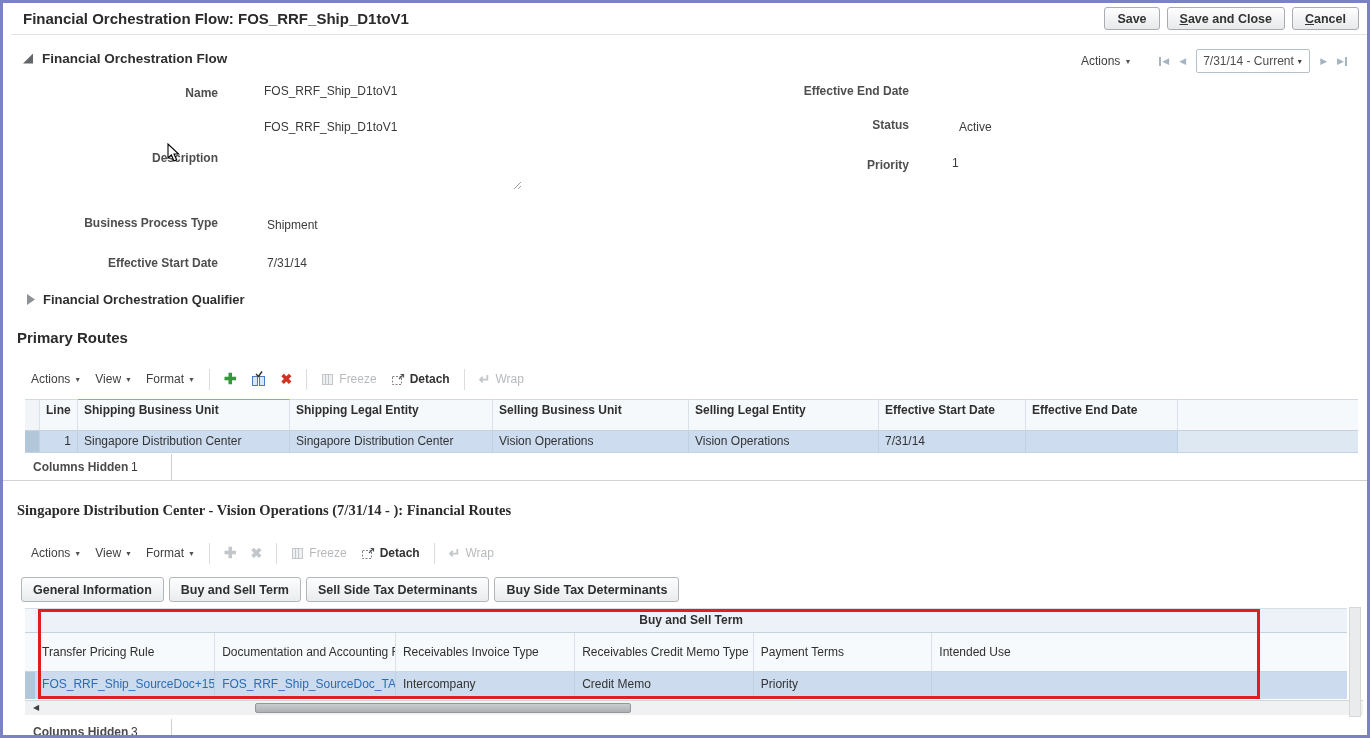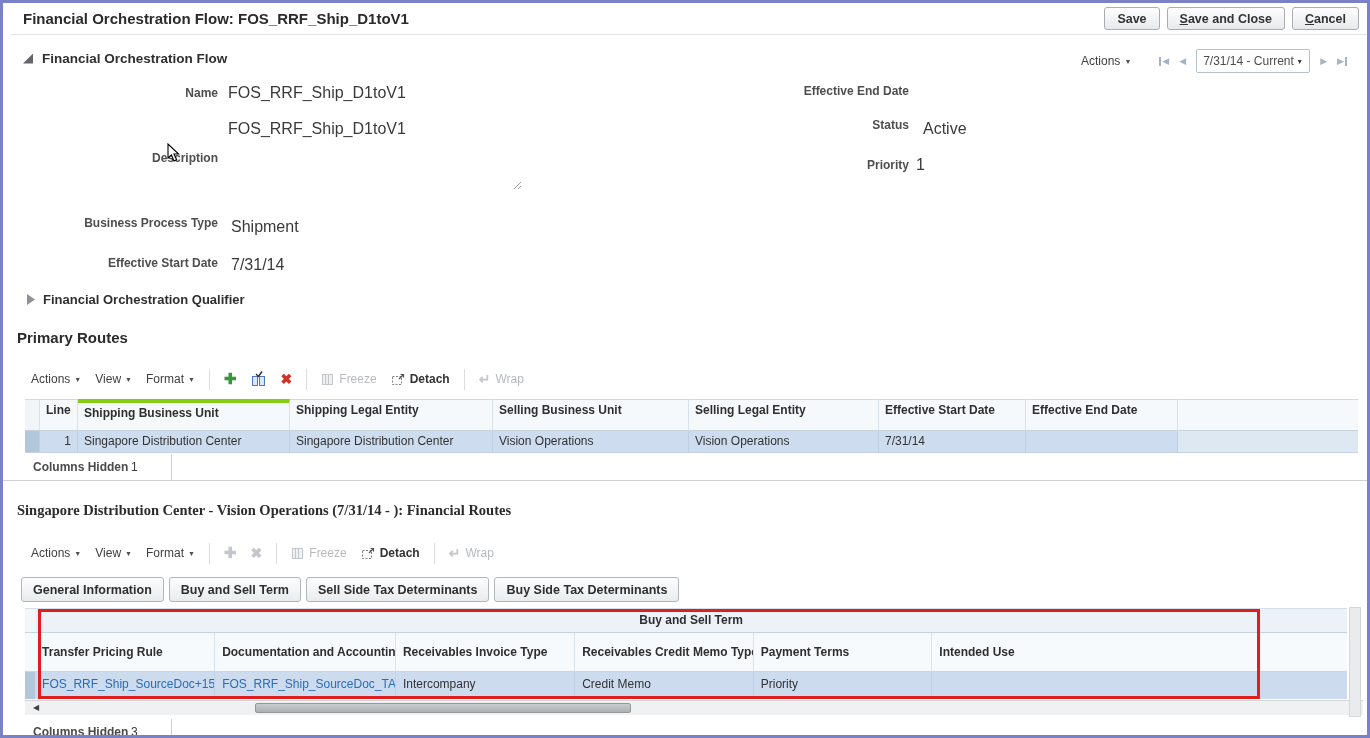--- a/index.html
+++ b/index.html
@@ -26,21 +26,21 @@
   
   .disc-exp { display:inline-block; width:10px; height:10px; background:#63666a;
               clip-path:polygon(100% 0, 100% 100%, 0 100%); }
   .disc-col { display:inline-block; width:8px; height:11px; background:#8e9296;
               clip-path:polygon(0 0, 100% 50%, 0 100%); }
   .sec-title { font-size:13.5px; font-weight:bold; color:#2f2f2f; }
   .heading { font-size:15px; font-weight:bold; color:#2b2b2b; }
 
   
   .flbl { position:absolute; width:200px; text-align:right; font-size:12px; font-weight:bold; color:#4e4e4e; }
-  .fval { position:absolute; font-size:16px; color:#3a3a3a; }
+  .fval { position:absolute; font-size:12px; color:#3a3a3a;margin-left:36px; }
 
   
   .hdr-cluster { position:absolute; right:20px; top:46px; display:flex; align-items:center; gap:10px; }
   .menuitem { display:flex; align-items:center; gap:4px; font-size:12px; color:#3e3e3e; cursor:pointer; white-space:nowrap; }
   .caret { font-size:7px; color:#4d5257; }
   .navico { display:flex; align-items:center; gap:1px; color:#a4b4c2; font-size:9px; cursor:pointer; }
   .navbar { display:inline-block; width:2px; height:9px; background:#a4b4c2; }
   .datebox { display:flex; align-items:center; justify-content:space-between; width:114px; height:24px;
              border:1px solid #b6c1cb; border-radius:2px; background:#fff; padding:0 6px; cursor:pointer; }
   .datebox .dtext { font-size:12px; color:#4d4d4d; white-space:nowrap; overflow:hidden; }
@@ -82,21 +82,21 @@
   .tabbtn { font-family:"Liberation Sans", sans-serif; font-size:12.5px; font-weight:bold; color:#2f2f2f;
             background:linear-gradient(#fdfdfe,#e9eCEE); border:1px solid #b2b6ba; border-radius:3px;
             padding:4px 11px; height:25px; cursor:pointer; white-space:nowrap; }
 
   
   .tbl2 { position:absolute; left:22px; top:605px; width:1322px; height:92px; overflow:hidden; font-size:12px; }
   .g-sel { width:14px; background:#f3f7fa; border-bottom:1px solid #c6d2de; }
   .gcell { width:1786px; background:#edf2f8; border-bottom:1px solid #c6d2de; text-align:center;
            font-weight:bold; color:#2f2f2f; padding-top:4px; height:24px; }
   .th2 { background:#f7fafc; border-right:1px solid #d9e2ea; border-bottom:1px solid #c9d5e0;
-         font-weight:bold; color:#2f2f2f; padding:0 7px; height:39px; display:flex; align-items:center; white-space:nowrap; overflow:hidden; }
+         font-weight:normal; color:#2f2f2f; padding:0 7px; height:39px; display:flex; align-items:center; white-space:nowrap; overflow:hidden; }
   .td2 { padding:5px 7px; height:27px; color:#333; background:#ccdbee; border-right:1px solid #c0d1e3;
          white-space:nowrap; overflow:hidden; }
   .d-sel-h { width:14px; background:#f7fafc; border-bottom:1px solid #c9d5e0; }
   .d-sel-d { width:14px; background:#b3c7da; }
   .d0 { width:244px; } .d1 { width:245px; } .d2 { width:243px; } .d3 { width:242px; }
   .d4 { width:242px; } .d5 { width:570px; border-right:none; }
   .linkval { color:#2a6db8; cursor:pointer; }
   .redbox { position:absolute; left:13px; top:1px; width:1222px; height:90px;
             border:3px solid #e21d1d; pointer-events:none; z-index:6; }
 
@@ -226,21 +226,21 @@
     <span class="tb-cmd disabled">
       <span class="wrapico">↵</span>
       <span>Wrap</span>
     </span>
   </div>
 
   <div class="tbl" style="top:396px;width:1333px;">
     <div class="trow">
       <div class="th c-sel rowsel-h" style="border-top:1px solid #d2dae1;"></div>
       <div class="th c0" style="border-top:1px solid #d2dae1;">Line</div>
-      <div class="th c1" style="border-top:4px solid #84cc16;">Shipping Business Unit</div>
+      <div class="th c1" style="border-top:1px solid #84cc16;">Shipping Business Unit</div>
       <div class="th c2" style="border-top:1px solid #d2dae1;">Shipping Legal Entity</div>
       <div class="th c3" style="border-top:1px solid #d2dae1;">Selling Business Unit</div>
       <div class="th c4" style="border-top:1px solid #d2dae1;">Selling Legal Entity</div>
       <div class="th c5" style="border-top:1px solid #d2dae1;">Effective Start Date</div>
       <div class="th c6" style="border-top:1px solid #d2dae1;">Effective End Date</div>
       <div class="th cfill" style="border-top:1px solid #d2dae1;"></div>
     </div>
     <div class="trow sel-row">
       <div class="td c-sel rowsel-d"></div>
       <div class="td c0" style="text-align:right;">1</div>

